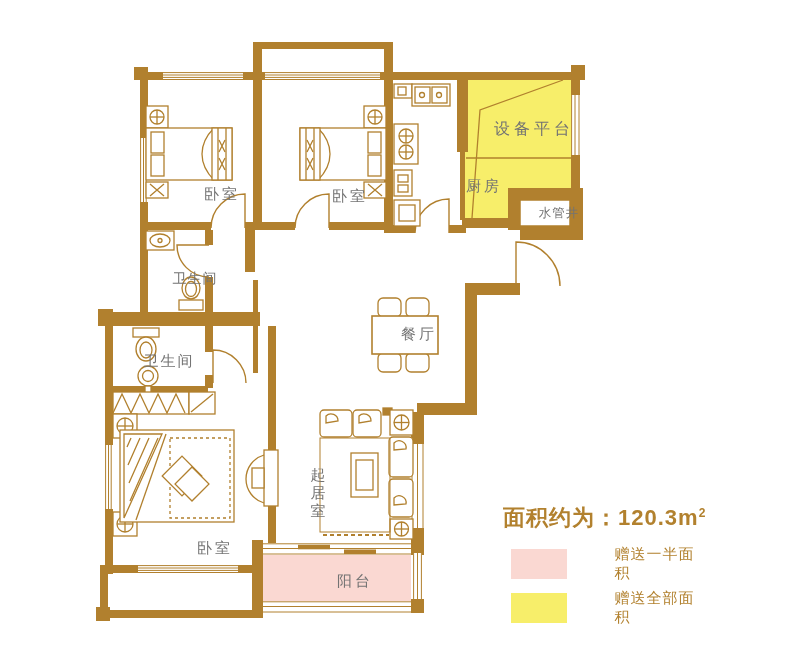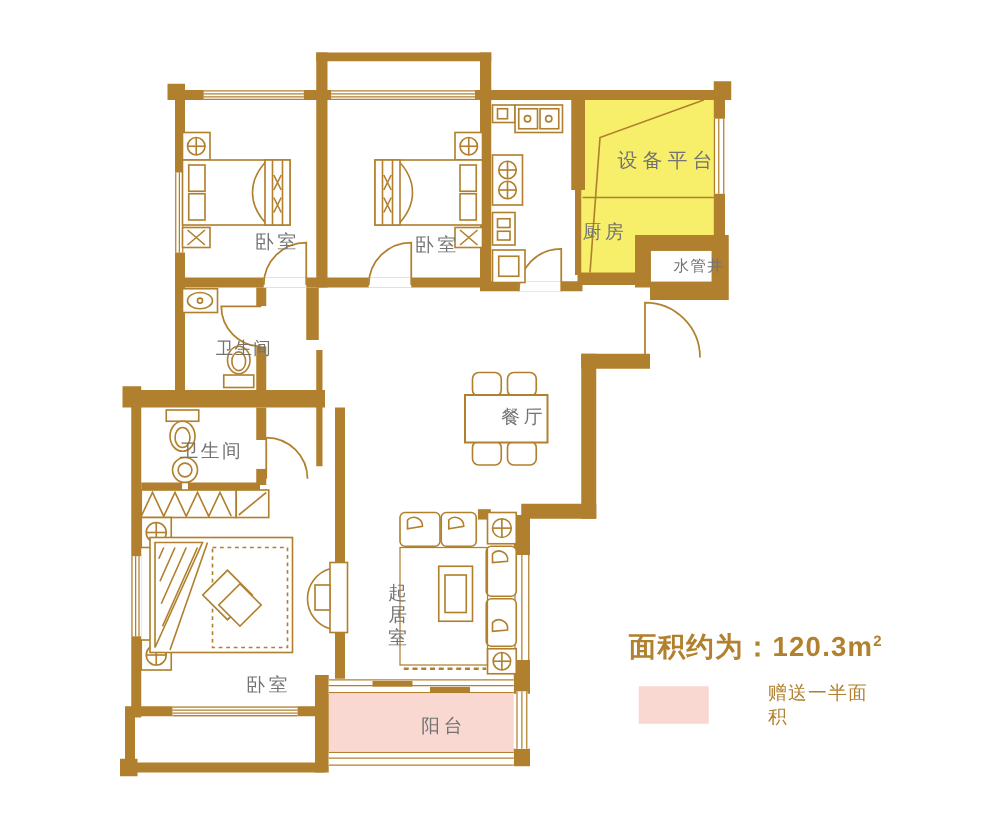--- a/index.html
+++ b/index.html
@@ -313,15 +313,19 @@
 <div class="room-label" style="left:201px;top:548px;">卧室</div>
 <div class="room-label vertical" style="left:304px;top:477px;">起居室</div>
 <div class="room-label" style="left:341px;top:581px;text-align:right;">阳台</div>
 
 <div id="legend">
   <div id="legend-title"><span>面积约为：120.3m</span><sup>2</sup></div>
   <div class="legend-row row1">
     <div class="swatch pink"></div>
     <div class="legend-label">赠送一半面积</div>
   </div>
+  <div class="legend-row row2">
+    <div class="swatch yellow"></div>
+    <div class="legend-label">赠送全部面积</div>
+  </div>
 </div>
 
 </div>
 
 </body></html>

